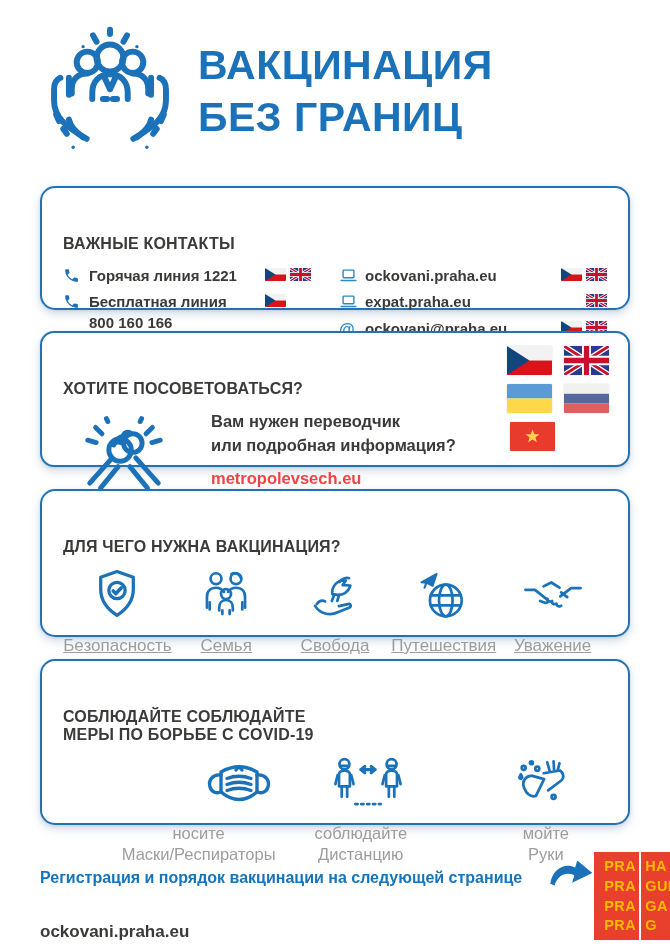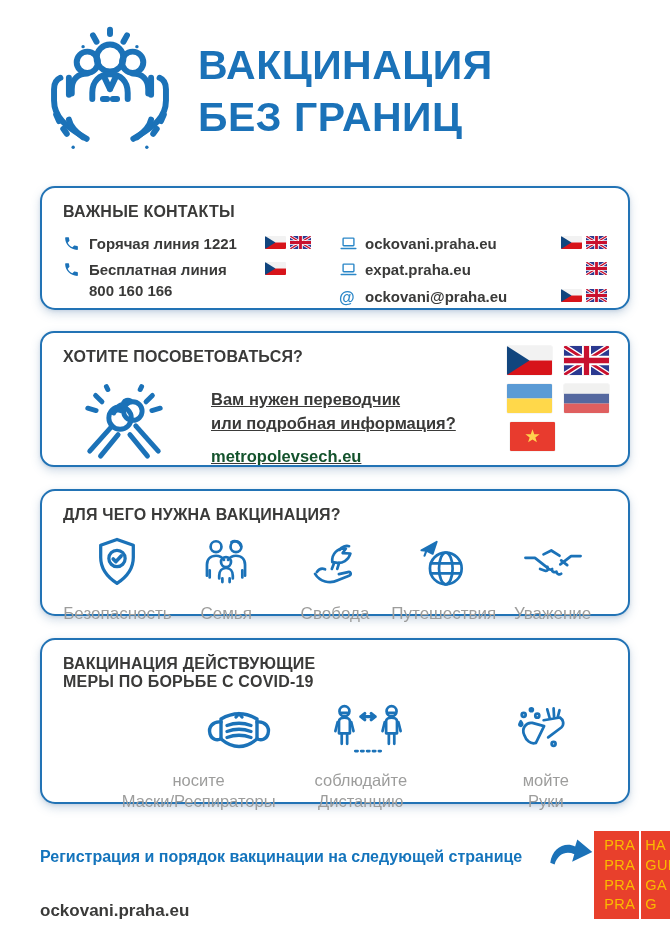--- a/index.html
+++ b/index.html
@@ -9,71 +9,71 @@
 
   
   .header { display:flex; align-items:center; gap:20px; padding:22px 44px 0 42px; }
   .header-icon svg { display:block; }
   .title { color:#1b72b8; font-weight:bold; font-size:41px; line-height:1.26; letter-spacing:.5px; }
 
   
   .card { margin:0 40px; border:2.5px solid #2273b5; border-radius:15px; background:#fff;
           box-shadow:0 4px 10px rgba(90,130,170,.28), 0 1px 3px rgba(90,130,170,.18);
           padding:15px 21px 13px 21px; }
-  .card-title { font-size:16px; font-weight:bold; color:#3a3a39; letter-spacing:.2px; }
+  .card-title { font-size:16px; font-weight:bold; color:#3a3a39; letter-spacing:.2px;margin-top:32px; }
 
   
   .card-contacts { margin-top:24px; height:124px; }
   .contacts-body { display:flex; margin-top:13px; }
   .c-left { width:276px; }
   .c-right { flex:1; }
   .c-row { display:flex; align-items:flex-start; margin-bottom:6px; font-size:15px; font-weight:bold; line-height:1.35; }
   .c-row .ico { width:26px; flex:0 0 26px; display:flex; justify-content:flex-start; padding-top:1px; }
   .c-left .c-label { flex:0 0 176px; }
   .c-right .c-label { white-space:nowrap; }
   .flag-set { display:flex; gap:4px; align-items:center; padding-top:2px; }
   .c-right .flag-set { margin-left:auto; width:46px; justify-content:flex-end; }
   .flag { display:block; border-radius:1px; }
   .at-glyph { color:#2b87c8; font-weight:bold; font-size:16px; line-height:1; padding-top:2px; }
 
   
   .card-advice { margin-top:21px; height:136px; position:relative;border-radius:14px; }
-  .advice-body { display:flex; align-items:flex-end; margin-top:2px;text-decoration:underline; }
+  .advice-body { display:flex; align-items:center; margin-top:2px; }
   .clasp-wrap { margin-left:14px; }
   .advice-text { margin-left:40px; }
   .advice-q { font-size:16.5px; font-weight:bold; line-height:1.45; color:#3a3a39; }
-  .advice-link { margin-top:11px; font-size:16.5px; font-weight:bold; color:#14532d; }
+  .advice-link { margin-top:11px; font-size:16.5px; font-weight:bold; color:#ef4444; }
   .advice-flags { position:absolute; top:13px; right:19px; width:102px; display:flex; flex-wrap:wrap; gap:9px 12px; }
   .advice-flags .flag { box-shadow:0 0 0 .5px rgba(0,0,0,.08); }
   .vn-offset { margin-left:3px; }
 
   
-  .card-reasons { margin-top:22px; height:127px; }
+  .card-reasons { margin-top:22px; height:148px; }
   .reasons-row { display:flex; margin-top:10px; }
   .reason { flex:1; display:flex; flex-direction:column; align-items:center; }
-  .reason-label { margin-top:8px; font-size:17px; color:#9d9d9c; }
+  .reason-label { margin-top:8px; font-size:17px; color:#9d9d9c;text-decoration:underline; }
 
   
   .card-measures { margin-top:22px; height:166px; }
   .measures-grid { display:grid; grid-template-columns:42% 26% 32%; padding-right:38px; margin-top:10px; }
   .measure { display:flex; flex-direction:column; align-items:flex-end; text-align:center; }
   .measure-icon { height:60px; display:flex; align-items:flex-end; justify-content:center; }
   .measure-label { margin-top:9px; font-size:16.5px; color:#9d9d9c; line-height:1.3; }
 
   
   .footer { display:flex; margin:27px 40px 0 40px; }
   .footer-left { flex:1; padding-top:6px; }
   .footer-note-row { display:flex; align-items:center; gap:24px; }
   .footer-note { color:#1474bc; font-weight:bold; font-size:16px; white-space:nowrap; }
   .footer-site { margin-top:24px; font-weight:bold; font-size:17px; color:#3a3a39; }
   .prague-logo { width:88px; height:88px; background:#e8402c; display:flex; flex:0 0 88px; }
   .logo-col { display:flex; flex-direction:column; justify-content:space-between; padding:7px 0 7px 0; }
   .logo-col-left { width:47px; border-right:2px solid #fff; padding-left:10px; }
   .logo-col-right { flex:1; padding-left:4px; }
-  .logo-cell { color:#fbba00; font-weight:normal; font-size:14.5px; letter-spacing:.4px; line-height:1; }
+  .logo-cell { color:#fbba00; font-weight:bold; font-size:14.5px; letter-spacing:.4px; line-height:1; }
 </style>
 </head>
 <body>
 
 <div class="page">
 
   <div class="header">
     <div class="header-icon">
       <svg width="136" height="140" viewBox="0 0 96 98" fill="none" stroke="#1b72b8" stroke-width="4.2" stroke-linecap="round" stroke-linejoin="round">
         <path d="M48 5 v3 M36 9 l2.5 4.5 M60 9 l-2.5 4.5"></path>
@@ -343,21 +343,21 @@
             <path d="M25 22 l9 -4.5 9.5 6"></path>
           </svg>
         </span>
         <div class="reason-label">Уважение</div>
       </div>
     </div>
   </div>
 
   <div class="card card-measures">
     <div class="card-title">
-      <div>ВАКЦИНАЦИЯ ДЕЙСТВУЮЩИЕ</div>
+      <div>СОБЛЮДАЙТЕ СОБЛЮДАЙТЕ</div>
       <div>МЕРЫ ПО БОРЬБЕ С COVID-19</div>
     </div>
     <div class="measures-grid">
 
       <div class="measure">
         <span class="measure-icon">
           <svg width="74" height="56" viewBox="0 0 72 56" fill="none" stroke="#1b72b8" stroke-width="3.4" stroke-linecap="round" stroke-linejoin="round">
             <path d="M18 14 C30 7 42 7 54 14 L54 34 C42 44 30 44 18 34 Z"></path>
             <path d="M33 12 l3 -3.5 3 3.5"></path>
             <path d="M24 20.5 c8 -3 16 -3 24 0 M24 26.5 c8 -3 16 -3 24 0 M24 32.5 c8 -3 16 -3 24 0"></path>

